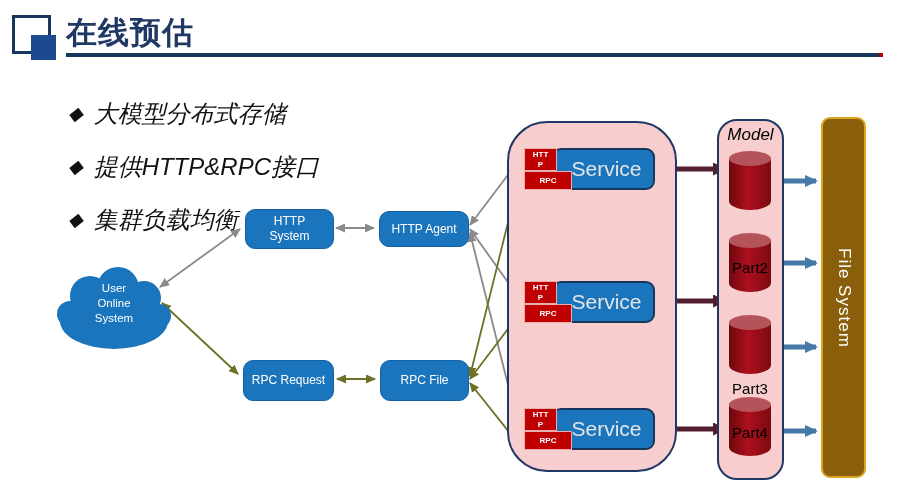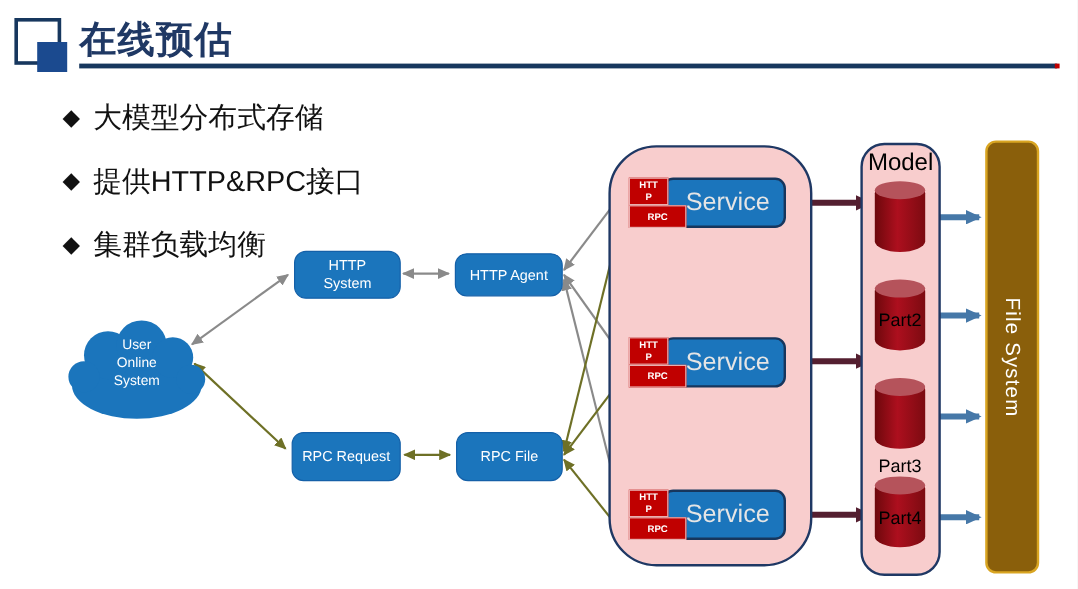--- a/index.html
+++ b/index.html
@@ -9,21 +9,21 @@
   }
   
   .logo-outline{position:absolute;left:12px;top:15px;width:33px;height:33px;
     border:3px solid var(--underline);background:transparent;}
   .logo-fill{position:absolute;left:31px;top:35px;width:25px;height:25px;background:var(--logoBlue);}
   .page-title{position:absolute;left:66px;top:12px;margin:0;font-size:31px;font-weight:bold;
     color:var(--navy);letter-spacing:1px;}
   .title-rule{position:absolute;left:66px;top:53px;width:815px;height:4px;background:var(--underline);}
   .rule-tip{position:absolute;right:-2px;top:0;width:4px;height:100%;background:var(--red);}
   
-  .bullets{position:absolute;left:52px;top:82px;margin:0;padding:0;list-style:none;}
+  .bullets{position:absolute;left:52px;top:82px;margin:16px;padding:0;list-style:none;font-style:italic;}
   .bullets li{margin:0 0 21px 0;font-size:24px;color:var(--ink);white-space:nowrap;}
   .diamond{font-size:19px;margin-right:11px;vertical-align:2px;color:var(--ink);}
   
   .bbox{position:absolute;background:var(--blue);border:1.5px solid var(--blueBorder);
     border-radius:10px;color:#fff;font-size:12px;text-align:center;
     display:flex;flex-direction:column;justify-content:center;line-height:1.25;}
   
   .cloud{position:absolute;left:56px;top:264px;width:116px;height:90px;}
   .cloud svg{position:absolute;left:0;top:0;}
   .cloud-text{position:absolute;left:0;top:17px;width:100%;text-align:center;color:#fff;
@@ -39,21 +39,21 @@
     border:1px solid var(--redBorder);display:flex;align-items:center;justify-content:center;
     box-sizing:border-box;}
   .svc-rpc{position:absolute;left:0;top:23px;width:48px;height:19px;background:var(--red);
     border:1px solid var(--redBorder);display:flex;align-items:center;justify-content:center;
     box-sizing:border-box;}
   .svc-http span,.svc-rpc span{color:#fff;font-size:8px;font-weight:bold;line-height:1.15;
     width:19px;text-align:center;word-break:break-all;}
   
   .model{position:absolute;left:717px;top:119px;width:67px;height:361px;background:var(--pink);
     border:2.5px solid var(--navy);border-radius:20px;box-sizing:border-box;}
-  .model-label{position:absolute;left:0;top:4px;width:100%;text-align:center;font-size:20px;color:#000;}
+  .model-label{position:absolute;left:0;top:4px;width:100%;text-align:center;font-size:17px;color:#000;font-style:italic;}
   .cylinder{position:absolute;left:10px;width:42px;height:58px;border-radius:21px/9px;
     background:linear-gradient(90deg,var(--cylDark),var(--cylMain) 45%,var(--cylDark2));}
   .cylinder::before{content:"";position:absolute;left:0;top:-1px;width:100%;height:15px;
     border-radius:50%;background:var(--cylTop);}
   .part-label{position:absolute;left:-4px;width:70px;text-align:center;font-size:15px;color:#000;}
   
   .filesys{position:absolute;left:821px;top:117px;width:45px;height:361px;background:var(--gold);
     border:2px solid var(--goldBorder);border-radius:9px;display:flex;align-items:center;
     justify-content:center;box-sizing:border-box;}
   .fs-text{writing-mode:vertical-rl;color:#fff;font-size:17px;letter-spacing:1px;}

